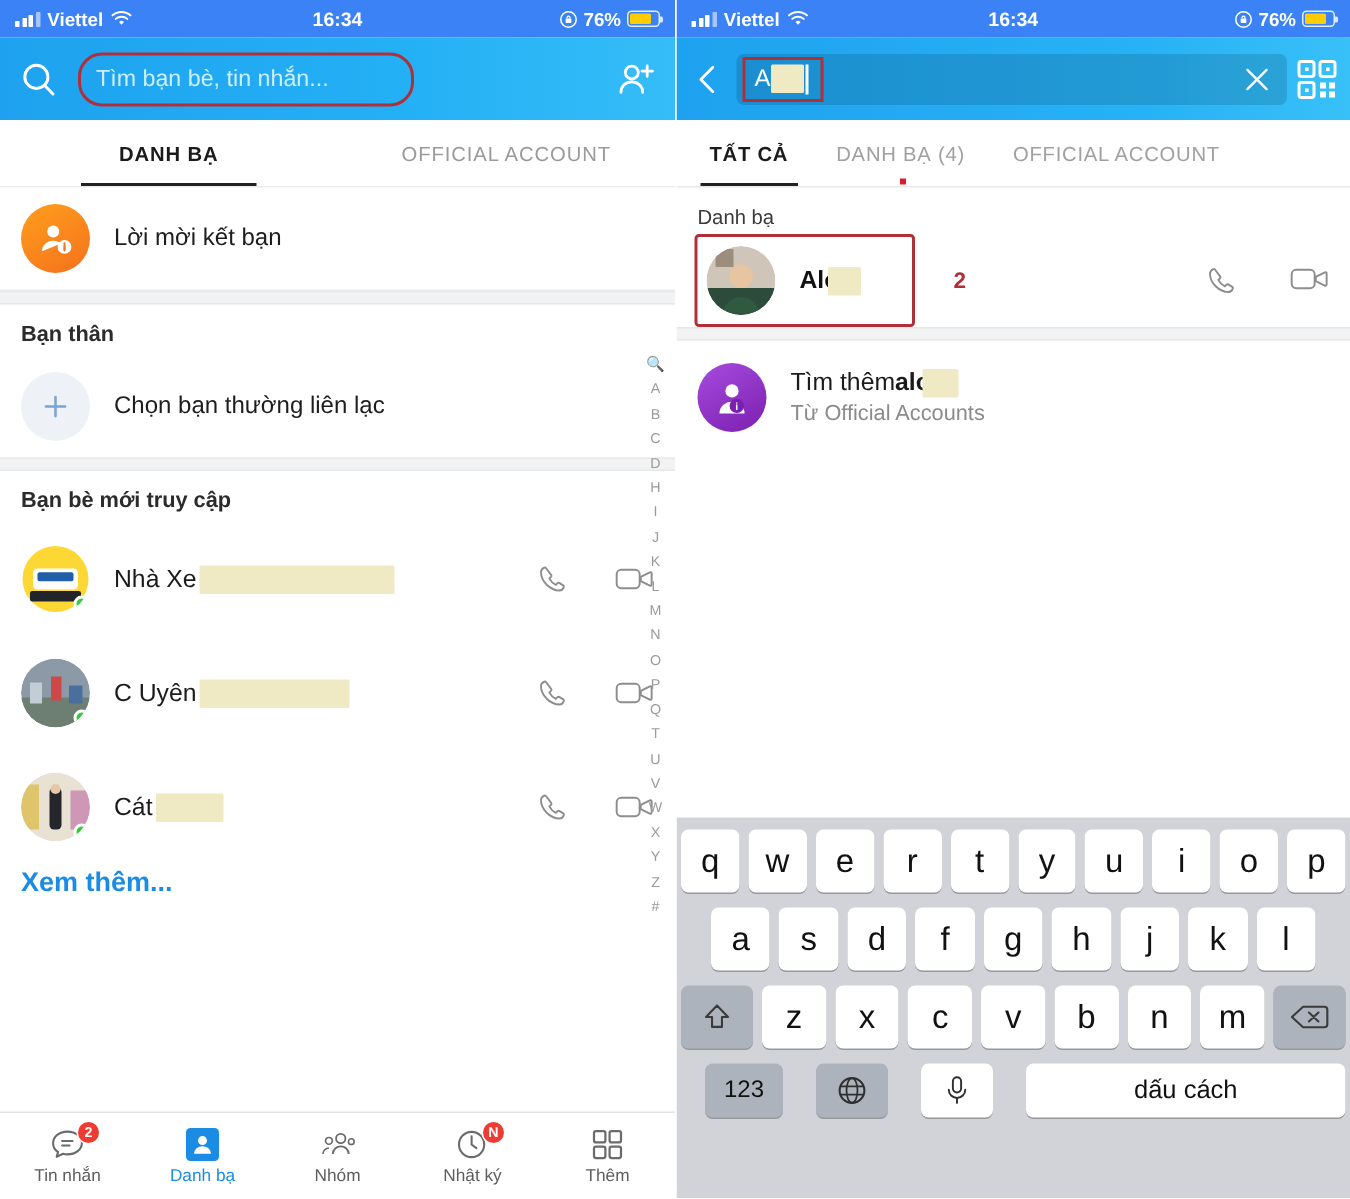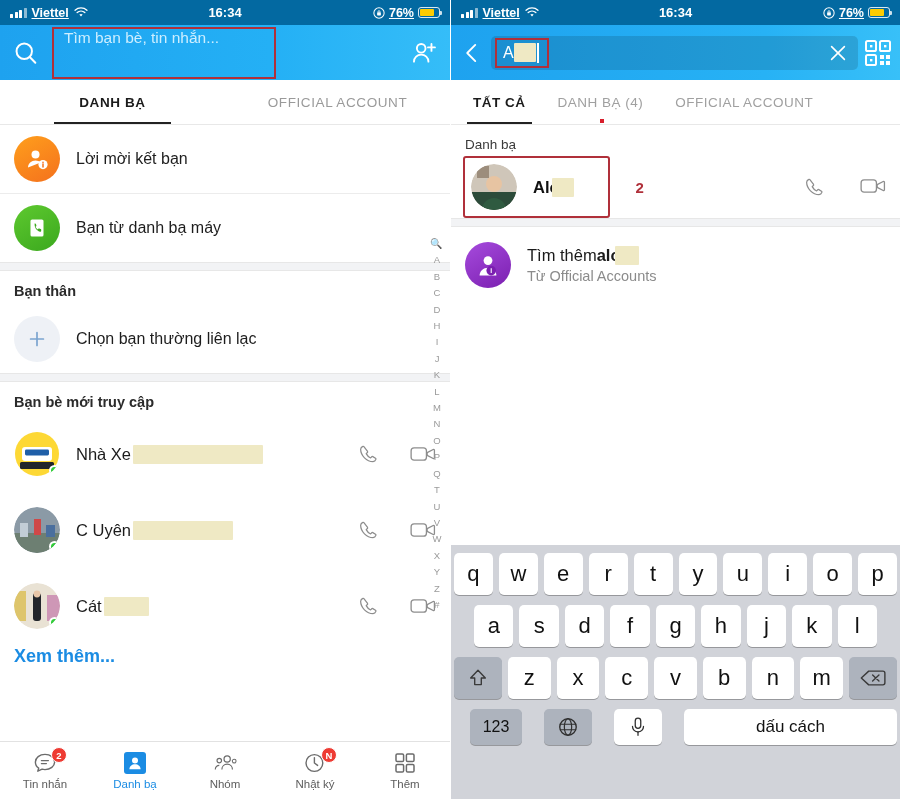--- a/index.html
+++ b/index.html
@@ -3,42 +3,42 @@
 <meta charset="utf-8">
 <style>
   * { margin:0; padding:0; box-sizing:border-box; }
   html,body { width:900px; height:799px; overflow:hidden; background:#fff;
     font-family:"Liberation Sans", sans-serif; -webkit-font-smoothing:antialiased; }
   .screens { display:flex; width:900px; height:799px; }
   .screen { width:450px; height:799px; position:relative; overflow:hidden; background:#fff; }
   .screen.right { border-left:1px solid #ffffff; }
 
   
-  .statusbar { height:25px; background:#0369a1; display:flex; align-items:center;
-    padding:0 10px; color:#fff; font-size:12.5px; font-weight:600; position:relative;text-decoration:underline; }
+  .statusbar { height:25px; background:#3b82f6; display:flex; align-items:center;
+    padding:0 10px; color:#fff; font-size:12.5px; font-weight:600; position:relative; }
   .sb-left { display:flex; align-items:center; gap:5px; }
   .sb-bars { display:flex; align-items:flex-end; gap:1.5px; height:10px; }
   .sb-bars i { width:3px; background:#fff; border-radius:.5px; display:block; }
   .sb-bars i:nth-child(1){height:4px;} .sb-bars i:nth-child(2){height:6px;}
   .sb-bars i:nth-child(3){height:8px;} .sb-bars i:nth-child(4){height:10px;opacity:.55;}
   .sb-center { position:absolute; left:0; right:0; text-align:center; font-size:13px; font-weight:600; }
   .sb-right { margin-left:auto; display:flex; align-items:center; gap:4px; z-index:2; }
   .batt { width:22px; height:11px; border:1.3px solid rgba(255,255,255,.85);
     border-radius:3px; position:relative; padding:1.2px; }
   .batt::after { content:""; position:absolute; right:-3.2px; top:3px; width:2px; height:4px;
     background:rgba(255,255,255,.8); border-radius:0 1px 1px 0; }
   .batt b { display:block; height:100%; width:76%; background:#ffcc00; border-radius:1px; }
 
   
   .blue-header { height:55px; background:linear-gradient(90deg,#1ea2ef 0%,#24b0f5 60%,#35bdf8 100%);
     display:flex; align-items:center; padding:0 12px; position:relative; }
   .search-placeholder { color:#cdeeff; font-size:15.5px; }
   .hl-box { outline:2.5px solid #b0303a; }
-  .searchfield-l { flex:1; margin-left:14px; height:48px; display:flex; 
-    padding-left:10px; max-width:220px; }
+  .searchfield-l { flex:1; margin-left:14px; height:32px; display:flex; align-items:center;
+    padding-left:10px; max-width:220px;border-radius:14px; }
   .icon-btn { width:28px; height:28px; color:#fff; flex:0 0 auto; }
   .addfriend { margin-left:auto; }
 
   
   .tabs { height:45px; display:flex; align-items:center; border-bottom:1px solid #e8e8e8; }
   .tab { flex:1; text-align:center; font-size:13.5px; letter-spacing:.6px; color:#9a9a9a;
     position:relative; height:100%; display:flex; align-items:center; justify-content:center; }
   .tab.active { color:#1b1b1b; font-weight:700; }
   .tab.active::after { content:""; position:absolute; bottom:0; left:24%; right:24%;
     height:2.5px; background:#222; }
@@ -196,29 +196,20 @@
           <circle cx="11.5" cy="8.4" r="4" fill="#fff"></circle>
           <path d="M4 21.5c0-4 3.4-7 7.5-7 2 0 3.8.7 5.2 1.9" fill="#fff"></path>
           <circle cx="19" cy="18.6" r="4.6" fill="#fff"></circle>
           <path d="M19 16.3v.3M19 17.9v3" stroke="#f4711d" stroke-width="1.5" stroke-linecap="round"></path>
         </svg>
       </div>
       <span class="label">Lời mời kết bạn</span>
     </div>
     <div class="sep"></div>
 
-    <div class="row">
-      <div class="av green">
-        <svg width="24" height="24" viewBox="0 0 24 24">
-          <rect x="5.5" y="3.5" width="13" height="17" rx="1.6" fill="#fff"></rect>
-          <path d="M9.6 8.2c0 4 2.4 6.6 5.6 7.6.6.2 1-.2 1-.8v-1.2c0-.4-.2-.7-.6-.8l-1.5-.4c-.4-.1-.7.1-.9.4l-.3.5c-1.2-.6-2-1.5-2.4-2.7l.5-.3c.3-.2.5-.5.4-.9l-.4-1.4c-.1-.4-.4-.6-.8-.6H9.6z" fill="#3ba81e"></path>
-        </svg>
-      </div>
-      <span class="label">Bạn từ danh bạ máy</span>
-    </div>
 
     <div class="gap"></div>
 
     <div class="section-title">Bạn thân</div>
     <div class="row">
       <div class="av plus">
         <svg width="22" height="22" viewBox="0 0 22 22">
           <path d="M11 4.6v12.8M4.6 11h12.8" stroke="#7ba4cf" stroke-width="1.7" stroke-linecap="round"></path>
         </svg>
       </div>

